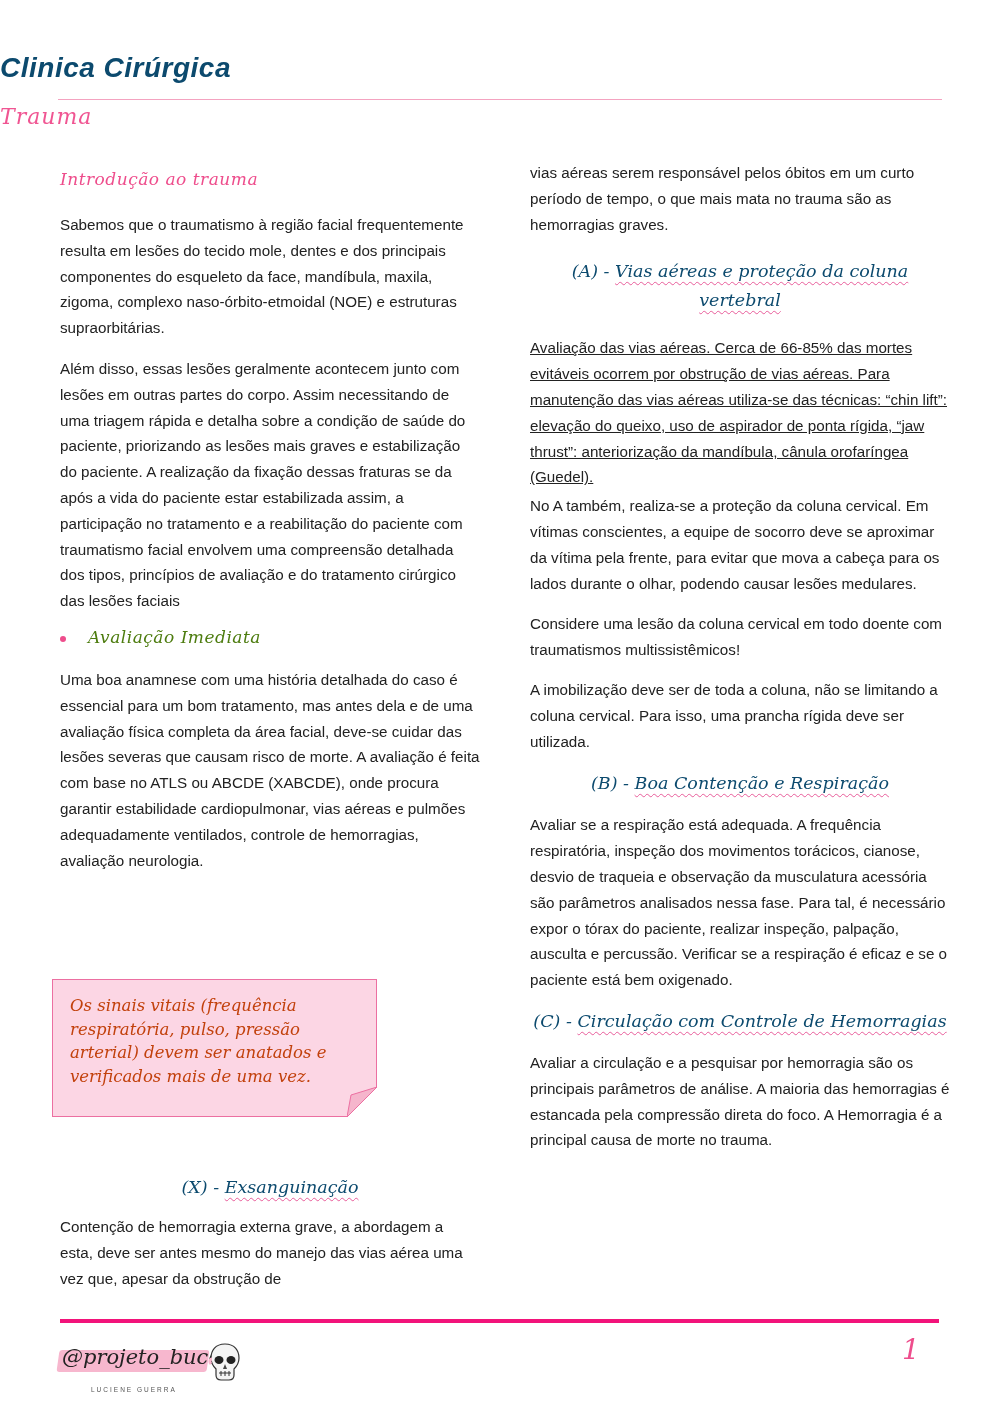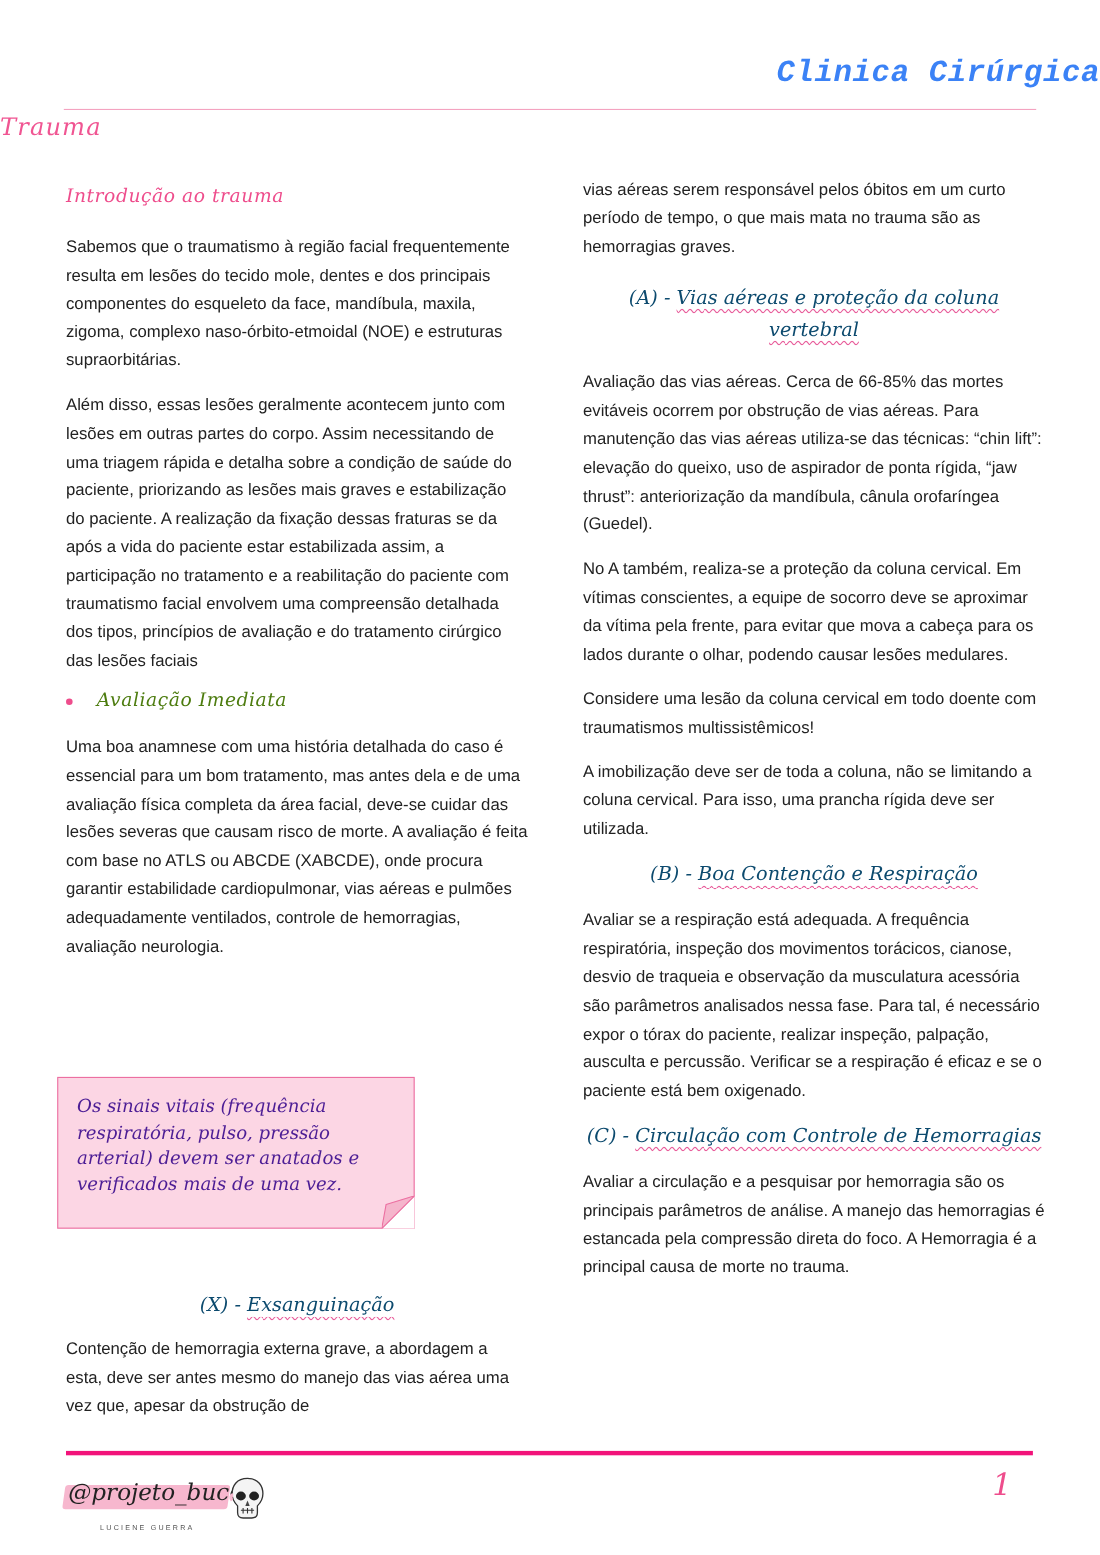--- a/index.html
+++ b/index.html
@@ -1,34 +1,34 @@
 <!DOCTYPE html>
 <html><head>
 <meta charset="utf-8">
 <style>
   html, body { margin:0; padding:0; background:#ffffff; }
   body { width:1000px; height:1414px; position:relative; overflow:hidden; font-family:"Liberation Sans", sans-serif; color:#1a1a1a; }
-  .title { position:absolute; top:52px; left:0; width:1000px; text-align:right; font-family:Liberation Mono, monospace; font-style:italic; font-weight:bold; font-size:28px; color:#3b82f6; letter-spacing:0.5px; }
+  .title { position:absolute; top:52px; left:0; width:1000px; text-align:left; font-family:Liberation Sans, sans-serif; font-style:italic; font-weight:bold; font-size:28px; color:#0c4a6e; letter-spacing:0.5px; }
   .title-rule { position:absolute; top:99px; left:58px; width:884px; height:1px; background:#f4a3c0; }
   .subtitle { position:absolute; top:104px; left:0; width:1000px; font-family:"DejaVu Serif", serif; font-style:italic; font-size:22px; color:#f05592; letter-spacing:1px; }
 
   .col { position:absolute; font-size:15.2px; line-height:25.8px; color:#222; }
   .col p { margin:0; }
   .left { left:60px; width:420px; }
   .right { left:530px; width:420px; }
 
   .h-pink { font-family:"DejaVu Serif", serif; font-style:italic; color:#ee4d8c; font-size:17px; letter-spacing:0.5px; }
   .h-pink-sm { font-family:"DejaVu Serif", serif; font-style:italic; color:#4d7c0f; font-size:17px; letter-spacing:0.5px; }
   .bullet { display:inline-block; width:6px; height:6px; border-radius:50%; background:#ee4d8c; margin-right:22px; vertical-align:middle; }
 
   .h-black { font-family:"DejaVu Serif", serif; font-style:italic; font-size:17.5px; color:#0c4a6e; text-align:center; line-height:29px; }
   .h-black .u { text-decoration:underline wavy #e85c9a; text-decoration-thickness:1px; text-underline-offset:4px; }
 
   .note { position:absolute; left:52px; top:979px; width:325px; height:138px; background:#fcd6e4; border:1px solid #ec6fa1; box-sizing:border-box; }
-  .note-text { position:absolute; left:17px; top:14px; width:300px; font-family:"DejaVu Serif", serif; font-style:italic; font-size:16.5px; line-height:23.5px; color:#4c1d95; }
+  .note-text { position:absolute; left:17px; top:14px; width:300px; font-family:"DejaVu Serif", serif; font-style:italic; font-size:16.5px; line-height:23.5px; color:#c2410c; }
   .note-fold { position:absolute; right:-1px; bottom:-1px; width:30px; height:30px; }
 
   .footer-rule { position:absolute; top:1319px; left:60px; width:879px; height:4px; background:#f2137a; }
   .page-num { position:absolute; top:1333px; left:902px; font-family:"DejaVu Serif", serif; font-style:italic; font-size:28px; color:#ee4d8c; }
   .logo { position:absolute; top:1340px; left:58px; width:190px; height:60px; }
   .logo-brush { position:absolute; left:0; top:10px; width:150px; height:22px; background:#f7b7ce; border-radius:3px; transform:skewX(-8deg); }
   .logo-text { position:absolute; left:4px; top:5px; font-family:"DejaVu Serif", serif; font-style:italic; font-size:21px; color:#222; }
   .logo-sub { position:absolute; left:33px; top:46px; font-size:6.5px; letter-spacing:2px; color:#555; }
   .skull { position:absolute; left:150px; top:2px; width:34px; height:40px; }
 </style>
@@ -62,32 +62,32 @@
     <span>(X) - </span><span class="u">Exsanguinação</span>
   </div>
   <p>Contenção de hemorragia externa grave, a abordagem a esta, deve ser antes mesmo do manejo das vias aérea uma vez que, apesar da obstrução de</p>
 </div>
 
 <div class="col right" style="top:160px;">
   <p style="margin-bottom:20px;">vias aéreas serem responsável pelos óbitos em um curto período de tempo, o que mais mata no trauma são as hemorragias graves.</p>
   <div class="h-black" style="margin-bottom:20px;">
     <span>(A) - </span><span class="u">Vias aéreas e proteção da coluna vertebral</span>
   </div>
-  <p style="margin-bottom:15px;">Avaliação das vias aéreas. Cerca de 66-85% das mortes evitáveis ocorrem por obstrução de vias aéreas. Para manutenção das vias aéreas utiliza-se das técnicas: “chin lift”: elevação do queixo, uso de aspirador de ponta rígida, “jaw thrust”: anteriorização da mandíbula, cânula orofaríngea (Guedel).</p>
+  <p style="margin-bottom:3px;text-decoration:underline;">Avaliação das vias aéreas. Cerca de 66-85% das mortes evitáveis ocorrem por obstrução de vias aéreas. Para manutenção das vias aéreas utiliza-se das técnicas: “chin lift”: elevação do queixo, uso de aspirador de ponta rígida, “jaw thrust”: anteriorização da mandíbula, cânula orofaríngea (Guedel).</p>
   <p style="margin-bottom:15px;"> No A também, realiza-se a proteção da coluna cervical. Em vítimas conscientes, a equipe de socorro deve se aproximar da vítima pela frente, para evitar que mova a cabeça para os lados durante o olhar, podendo causar lesões medulares.</p>
   <p style="margin-bottom:14px;"> Considere uma lesão da coluna cervical em todo doente com traumatismos multissistêmicos!</p>
   <p style="margin-bottom:15px;"> A imobilização deve ser de toda a coluna, não se limitando a coluna cervical. Para isso, uma prancha rígida deve ser utilizada.</p>
   <div class="h-black" style="margin-bottom:14px;">
     <span>(B) - </span><span class="u">Boa Contenção e Respiração</span>
   </div>
   <p style="margin-bottom:14px;"> Avaliar se a respiração está adequada. A frequência respiratória, inspeção dos movimentos torácicos, cianose, desvio de traqueia e observação da musculatura acessória são parâmetros analisados nessa fase. Para tal, é necessário expor o tórax do paciente, realizar inspeção, palpação, ausculta e percussão. Verificar se a respiração é eficaz e se o paciente está bem oxigenado.</p>
   <div class="h-black" style="margin-bottom:14px;">
     <span>(C) - </span><span class="u">Circulação com Controle de Hemorragias</span>
   </div>
-  <p>Avaliar a circulação e a pesquisar por hemorragia são os principais parâmetros de análise. A manejo das hemorragias é estancada pela compressão direta do foco. A Hemorragia é a principal causa de morte no trauma.</p>
+  <p>Avaliar a circulação e a pesquisar por hemorragia são os principais parâmetros de análise. A maioria das hemorragias é estancada pela compressão direta do foco. A Hemorragia é a principal causa de morte no trauma.</p>
 </div>
 
 <div class="footer-rule"></div>
 <div class="logo">
   <div class="logo-brush"></div>
   <div class="logo-text">@projeto_buco</div>
   <div class="logo-sub">LUCIENE GUERRA</div>
   <svg class="skull" viewBox="0 0 34 40">
     <path d="M17 2 C7 2 3 9 3 16 C3 22 6 25 8 27 L8 33 C8 36 10 38 13 38 L21 38 C24 38 26 36 26 33 L26 27 C28 25 31 22 31 16 C31 9 27 2 17 2 Z" fill="#f4f4f4" stroke="#333" stroke-width="1.2"></path>
     <ellipse cx="11" cy="18" rx="4.5" ry="4" fill="#222"></ellipse>

